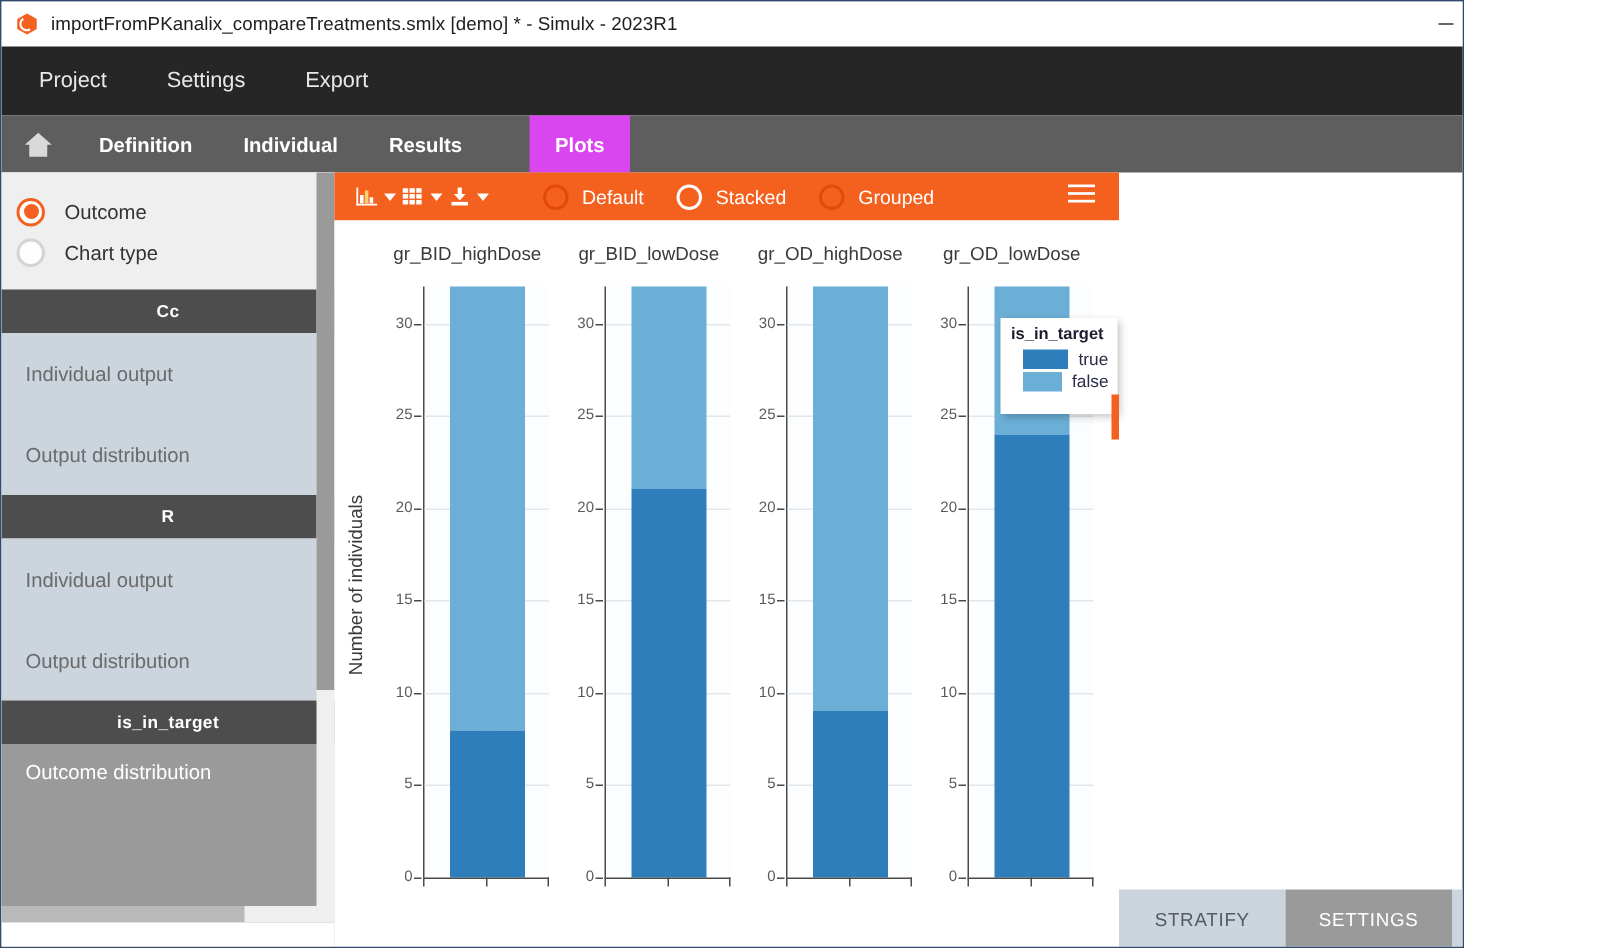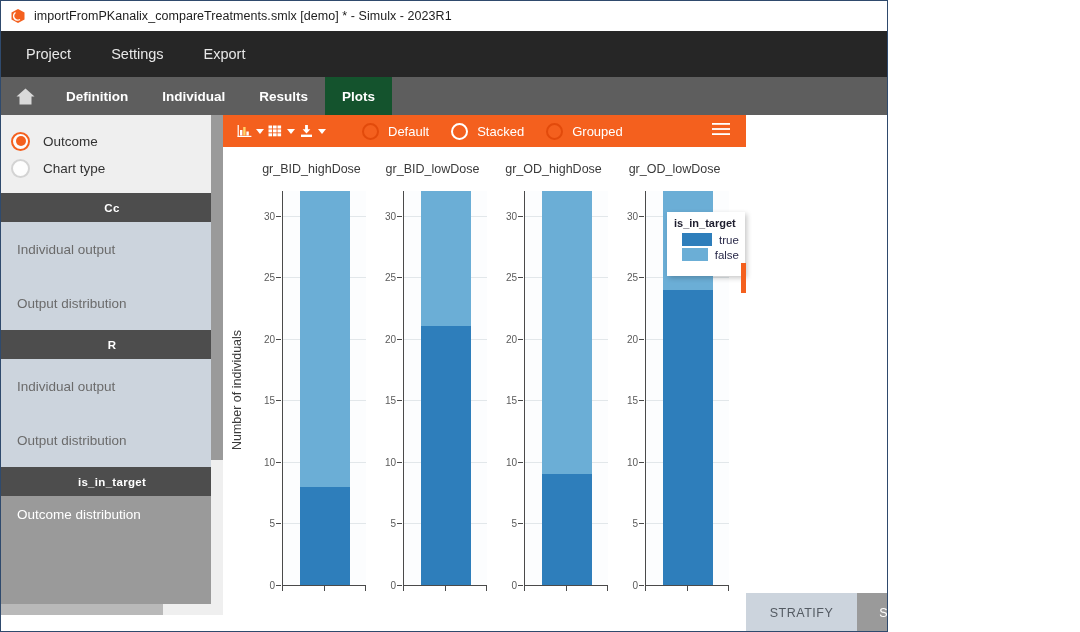--- a/index.html
+++ b/index.html
@@ -4,21 +4,21 @@
 <style>
   * { box-sizing: border-box; margin: 0; padding: 0; }
   html, body {
     width: 1080px; height: 632px;
     font-family: "Liberation Sans", sans-serif;
     background: #ffffff;
     overflow: hidden;
   }
   #app {
     position: relative;
-    width: 888px; height: 632px;
+    width: 976px; height: 632px;
     border: 1px solid #2f4a6d;
     background: #ffffff;
     overflow: hidden;
   }
 
   
   .titlebar {
     position: absolute; left: 0; top: 0; width: 1078px; height: 30px;
     background: #ffffff;
     display: flex; align-items: center;
@@ -55,21 +55,21 @@
     position: absolute; left: 0; top: 76px; width: 1078px; height: 38px;
     background: #5e5e5e; display: flex; align-items: stretch;
   }
   .home-tab {
     width: 48px; display: flex; align-items: center; justify-content: center;
   }
   .ribbon-tab {
     display: flex; align-items: center; padding: 0 17px;
     color: #ffffff; font-size: 13.5px; font-weight: bold; white-space: nowrap;
   }
-  .ribbon-tab.active { background: #14532d; }
+  .ribbon-tab.active { background: #d946ef; margin-left: 28px; }
   .chat-icon-wrap {
     margin-left: auto; display: flex; align-items: center;
     padding-right: 16px;
   }
 
   
   .sidebar {
     position: absolute; left: 0; top: 114px; width: 222px; height: 518px;
     background: #efefef;
   }

